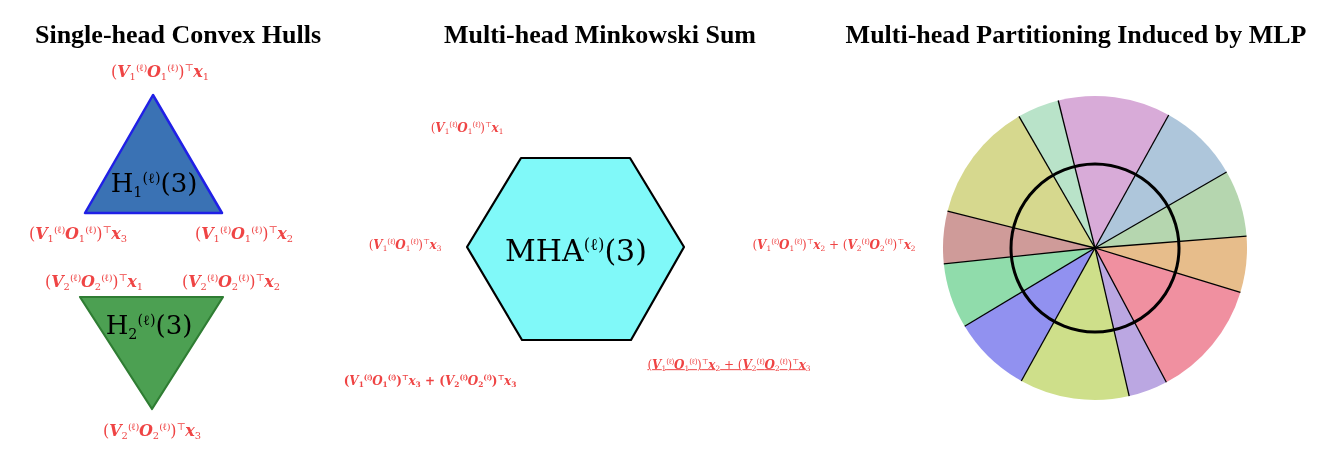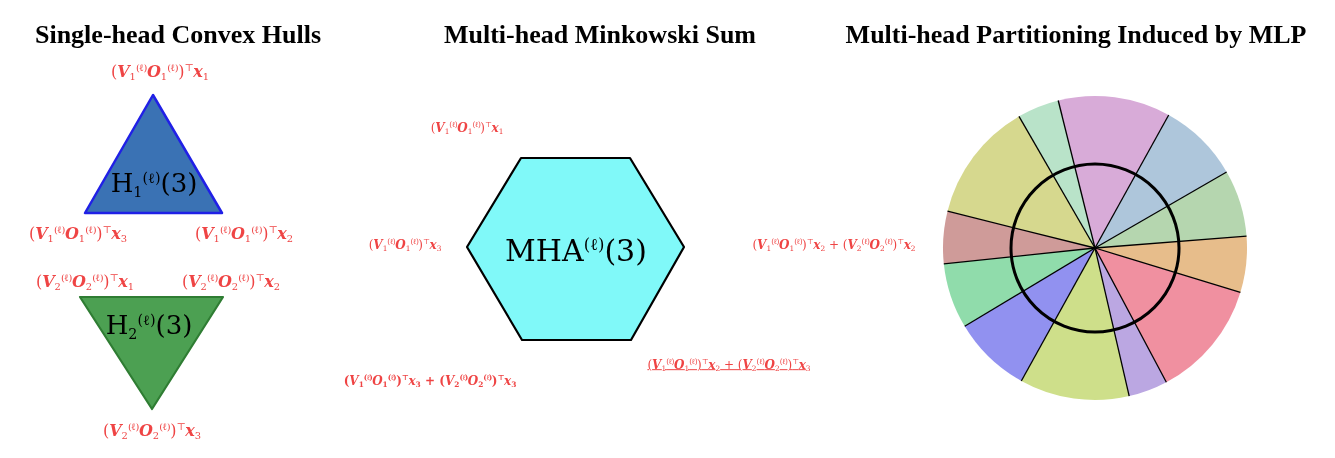--- a/index.html
+++ b/index.html
@@ -56,21 +56,21 @@
 
   <div class="ptitle" style="left:178px;top:35px;">Single-head Convex Hulls</div>
   <div class="ptitle" style="left:600px;top:35px;">Multi-head Minkowski Sum</div>
   <div class="ptitle" style="left:1076px;top:35px;">Multi-head Partitioning Induced by MLP</div>
 
   <div class="mlabel" style="left:160px;top:72px;">(<b><i>V</i></b><sub>1</sub><sup>(ℓ)</sup><b><i>O</i></b><sub>1</sub><sup>(ℓ)</sup>)<sup>⊤</sup><b><i>x</i></b><sub>1</sub></div>
   <div class="mlabel" style="left:78px;top:234px;">(<b><i>V</i></b><sub>1</sub><sup>(ℓ)</sup><b><i>O</i></b><sub>1</sub><sup>(ℓ)</sup>)<sup>⊤</sup><b><i>x</i></b><sub>3</sub></div>
   <div class="mlabel" style="left:244px;top:234px;">(<b><i>V</i></b><sub>1</sub><sup>(ℓ)</sup><b><i>O</i></b><sub>1</sub><sup>(ℓ)</sup>)<sup>⊤</sup><b><i>x</i></b><sub>2</sub></div>
   <div class="shape-label" style="left:154px;top:184px;">H<sub>1</sub><sup>(ℓ)</sup>(3)</div>
 
-  <div class="mlabel" style="left:85px;top:282px;">(<b><i>V</i></b><sub>2</sub><sup>(ℓ)</sup><b><i>O</i></b><sub>2</sub><sup>(ℓ)</sup>)<sup>⊤</sup><b><i>x</i></b><sub>1</sub></div>
+  <div class="mlabel" style="left:94px;top:282px;">(<b><i>V</i></b><sub>2</sub><sup>(ℓ)</sup><b><i>O</i></b><sub>2</sub><sup>(ℓ)</sup>)<sup>⊤</sup><b><i>x</i></b><sub>1</sub></div>
   <div class="mlabel" style="left:231px;top:282px;">(<b><i>V</i></b><sub>2</sub><sup>(ℓ)</sup><b><i>O</i></b><sub>2</sub><sup>(ℓ)</sup>)<sup>⊤</sup><b><i>x</i></b><sub>2</sub></div>
   <div class="mlabel" style="left:152px;top:431px;">(<b><i>V</i></b><sub>2</sub><sup>(ℓ)</sup><b><i>O</i></b><sub>2</sub><sup>(ℓ)</sup>)<sup>⊤</sup><b><i>x</i></b><sub>3</sub></div>
   <div class="shape-label" style="left:149px;top:326px;">H<sub>2</sub><sup>(ℓ)</sup>(3)</div>
 
   <div class="mlabel small" style="left:467px;top:128px;">(<b><i>V</i></b><sub>1</sub><sup>(ℓ)</sup><b><i>O</i></b><sub>1</sub><sup>(ℓ)</sup>)<sup>⊤</sup><b><i>x</i></b><sub>1</sub></div>
   <div class="mlabel small" style="left:405px;top:245px;">(<b><i>V</i></b><sub>1</sub><sup>(ℓ)</sup><b><i>O</i></b><sub>1</sub><sup>(ℓ)</sup>)<sup>⊤</sup><b><i>x</i></b><sub>3</sub></div>
   <div class="mlabel small" style="left:800px;top:245px;margin-left:34px;">(<b><i>V</i></b><sub>1</sub><sup>(ℓ)</sup><b><i>O</i></b><sub>1</sub><sup>(ℓ)</sup>)<sup>⊤</sup><b><i>x</i></b><sub>2</sub> + (<b><i>V</i></b><sub>2</sub><sup>(ℓ)</sup><b><i>O</i></b><sub>2</sub><sup>(ℓ)</sup>)<sup>⊤</sup><b><i>x</i></b><sub>2</sub></div>
   <div class="mlabel small" style="left:430px;top:381px;font-weight:bold;">(<b><i>V</i></b><sub>1</sub><sup>(ℓ)</sup><b><i>O</i></b><sub>1</sub><sup>(ℓ)</sup>)<sup>⊤</sup><b><i>x</i></b><sub>3</sub> + (<b><i>V</i></b><sub>2</sub><sup>(ℓ)</sup><b><i>O</i></b><sub>2</sub><sup>(ℓ)</sup>)<sup>⊤</sup><b><i>x</i></b><sub>3</sub></div>
   <div class="mlabel small" style="left:729px;top:365px;text-decoration:underline;">(<b><i>V</i></b><sub>1</sub><sup>(ℓ)</sup><b><i>O</i></b><sub>1</sub><sup>(ℓ)</sup>)<sup>⊤</sup><b><i>x</i></b><sub>2</sub> + (<b><i>V</i></b><sub>2</sub><sup>(ℓ)</sup><b><i>O</i></b><sub>2</sub><sup>(ℓ)</sup>)<sup>⊤</sup><b><i>x</i></b><sub>3</sub></div>
   <div class="shape-label big" style="left:576px;top:250px;">MHA<sup>(ℓ)</sup>(3)</div>

